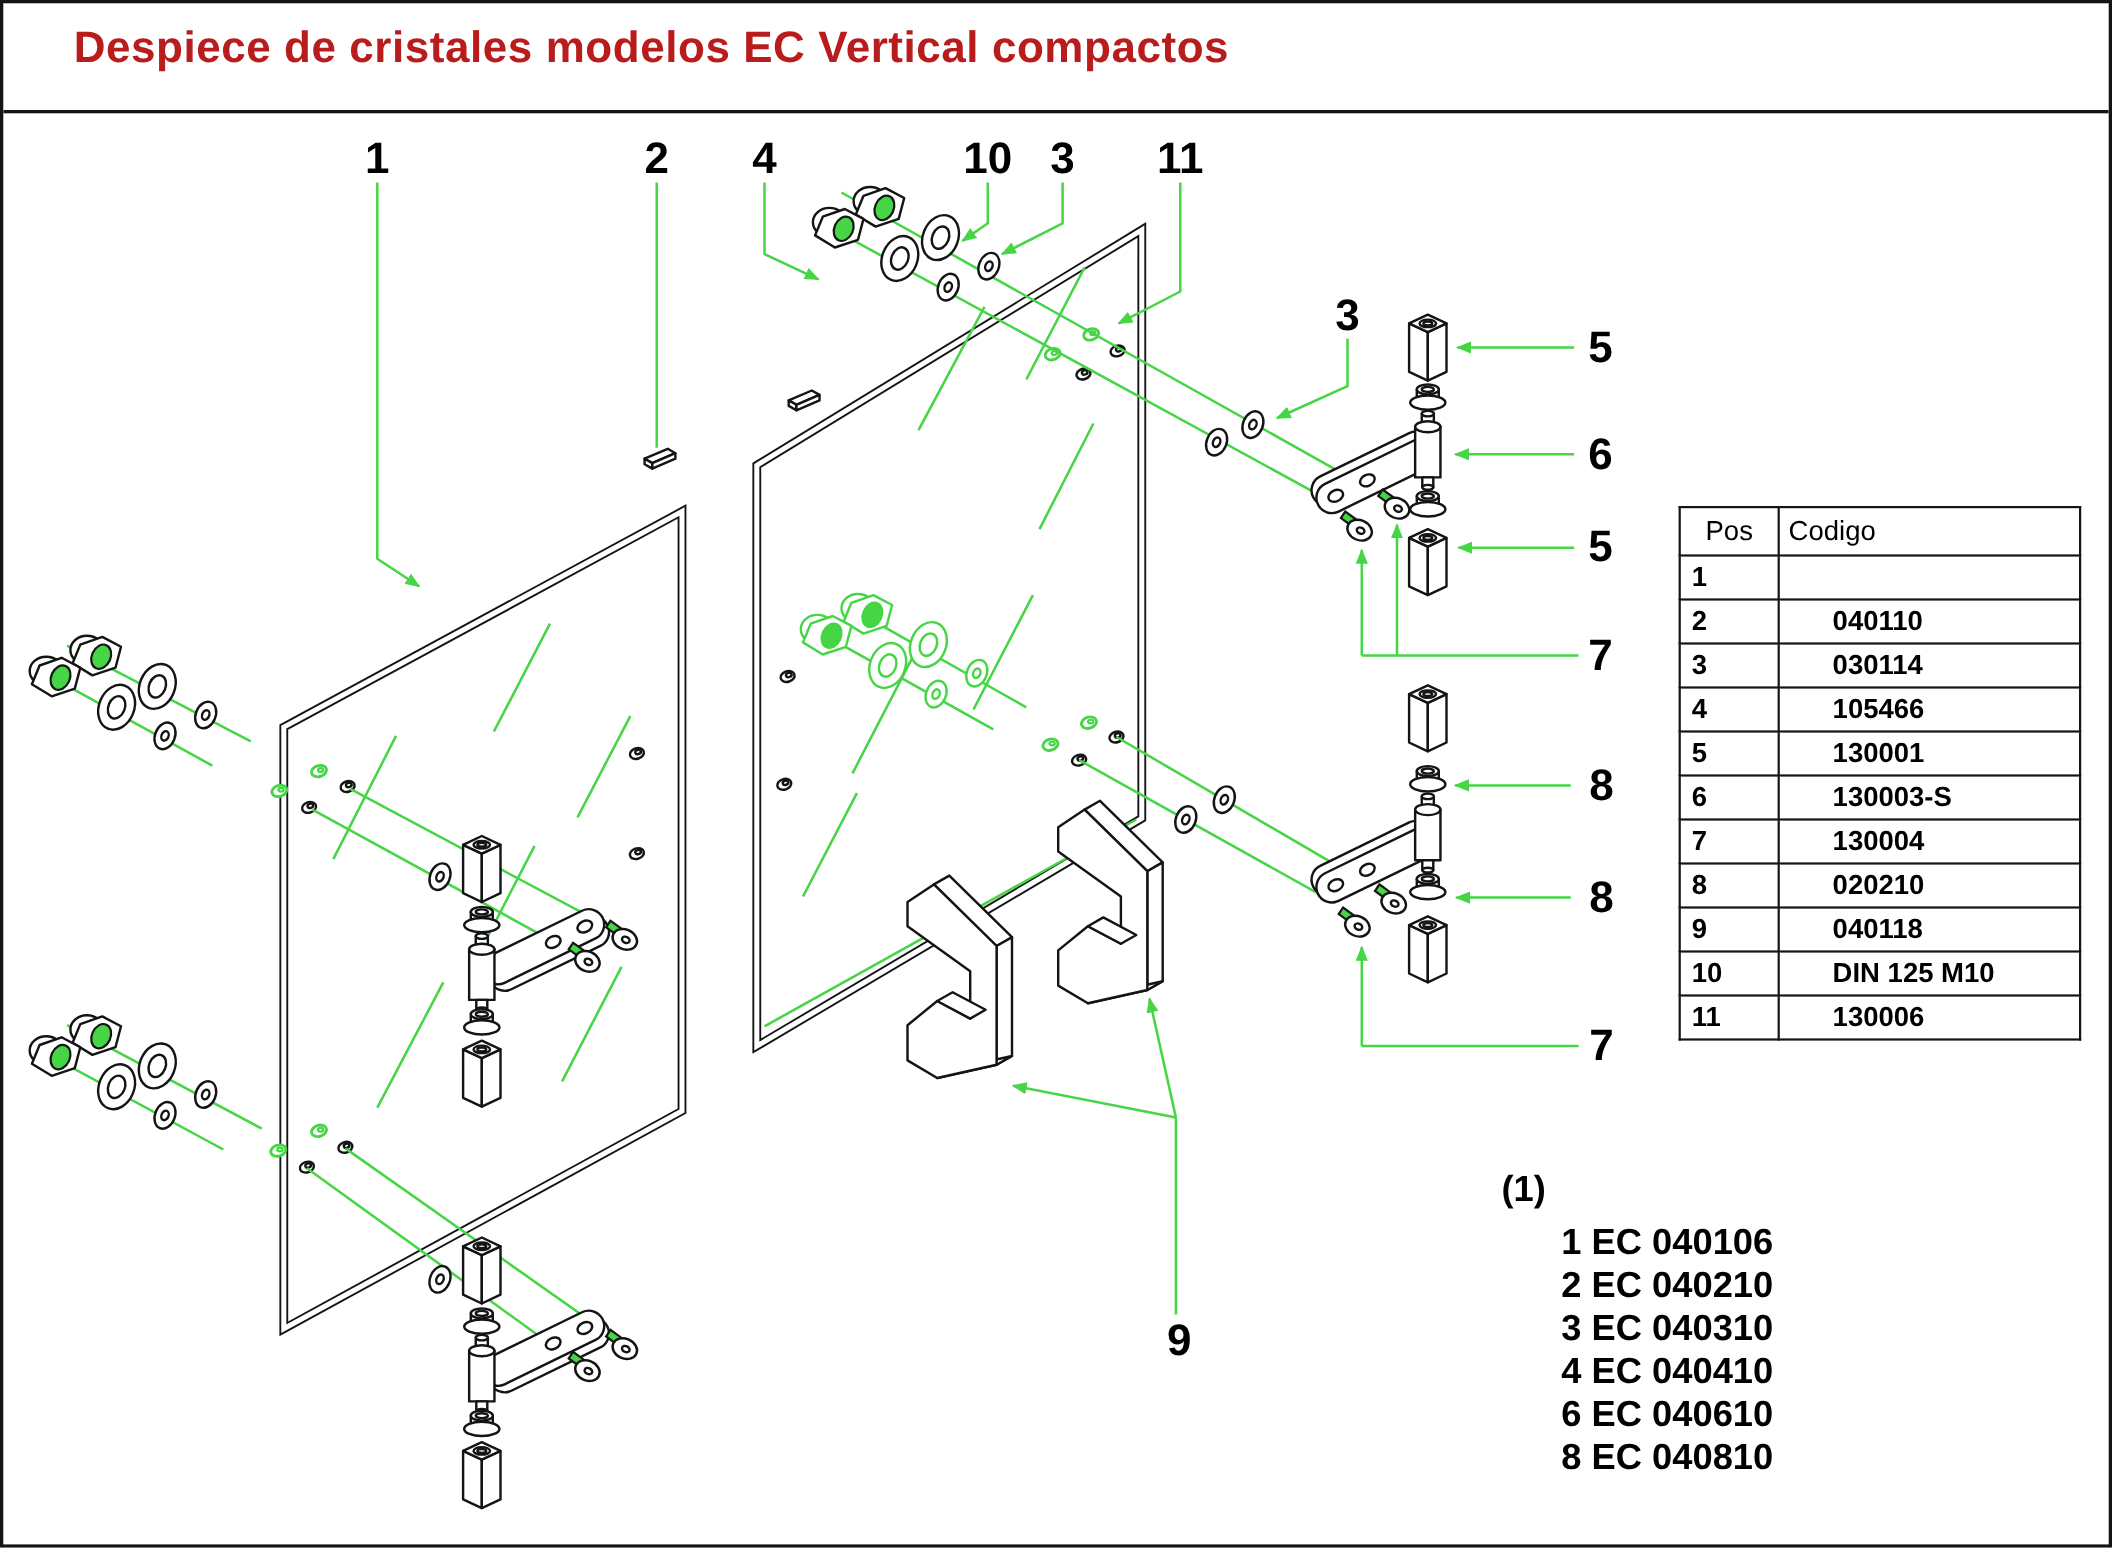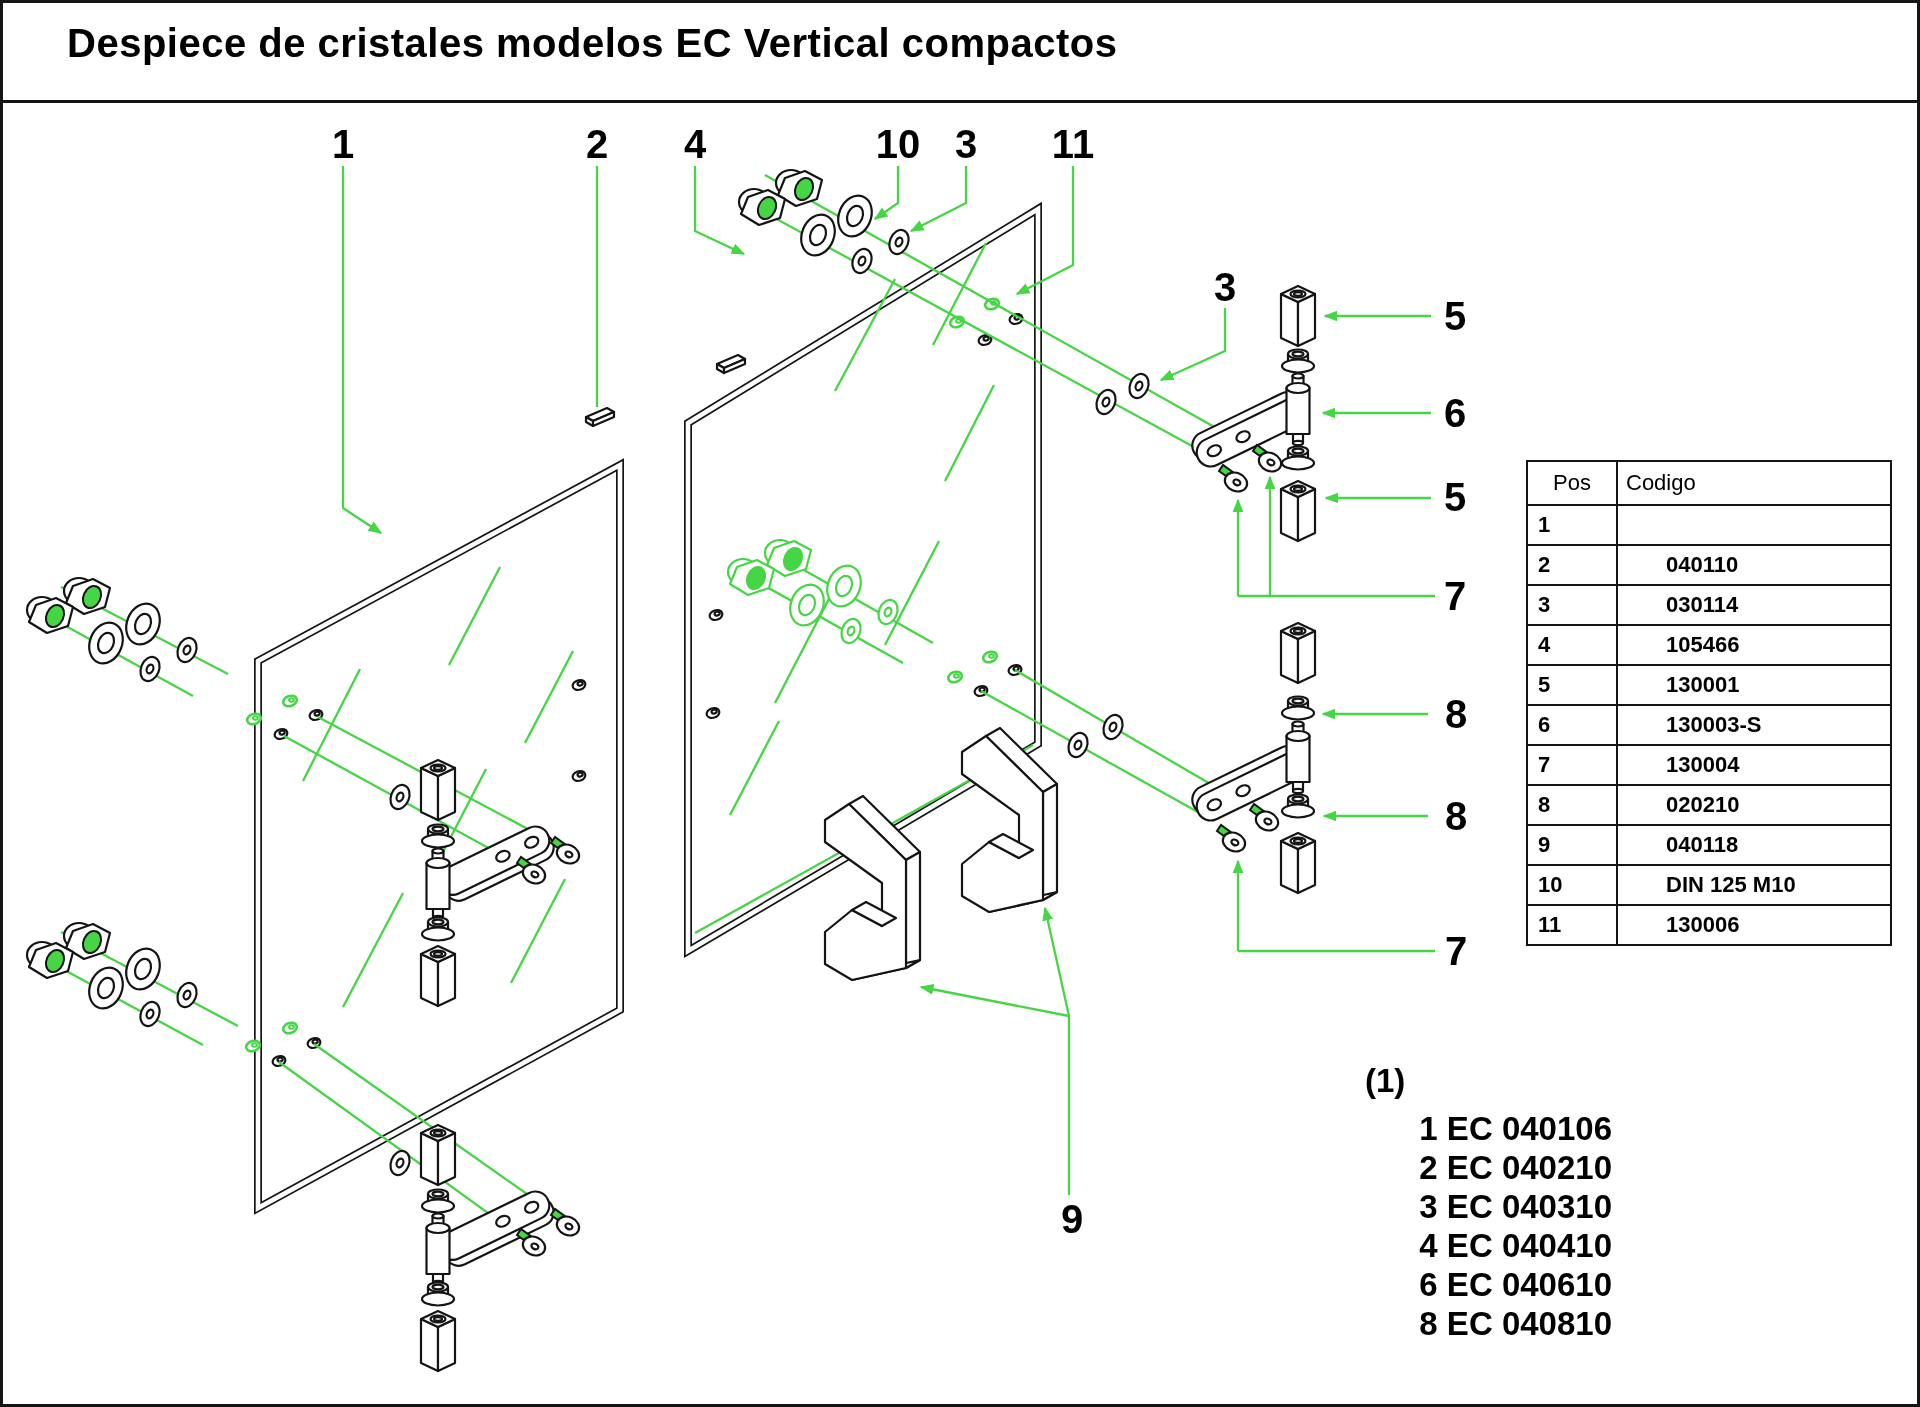--- a/index.html
+++ b/index.html
@@ -19,21 +19,21 @@
   }
   
   .title-bar{
     position:absolute;left:0;top:0;width:100%;height:100px;
     border-bottom:3px solid var(--ink);
     box-sizing:border-box;
     display:flex;align-items:center;
   }
   .title-bar h1{
     margin:0 0 16px 64px;
-    font-size:40px;font-weight:bold;color:#000000;
+    font-size:40px;font-weight:bold;color:#b91c1c;
     letter-spacing:0.5px;
   }
   
   svg.drawing{position:absolute;left:0;top:0;width:1914px;height:1401px;color:var(--ink);}
   .k{fill:#fff;stroke:currentColor;stroke-width:2.2;stroke-linejoin:round;}
   .g-fill{fill:var(--green);stroke:currentColor;stroke-width:2;}
   .gl{fill:none;stroke:var(--green);stroke-width:2.3;stroke-linejoin:round;}
   .pnl-o{fill:#fff;stroke:var(--ink);stroke-width:8;stroke-linejoin:miter;}
   .pnl-i{fill:none;stroke:#fff;stroke-width:4.6;stroke-linejoin:miter;}
   .ghost{color:var(--green);}
@@ -41,21 +41,21 @@
   .callout{
     position:absolute;
     transform:translate(-50%,-50%);
     font-size:40px;font-weight:bold;color:#000;
     white-space:nowrap;line-height:1;
   }
   
   .parts-table{
     position:absolute;left:1523px;top:457px;width:366px;
     border-collapse:collapse;background:#fff;
-    font-size:22px;color:#000;
+    font-size:25px;color:#000;
   }
   .parts-table th,.parts-table td{
     border:2.5px solid var(--ink);
     height:38px;padding:0;line-height:1;
   }
   .parts-table th{font-weight:normal;height:42px;}
   .parts-table th.c-pos{width:88px;text-align:center;}
   .parts-table th.c-cod{text-align:left;padding-left:8px;}
   .parts-table td.c-pos{font-weight:bold;text-align:left;padding-left:10px;}
   .parts-table td.c-cod{font-weight:bold;text-align:left;padding-left:48px;margin-left:44px;}

